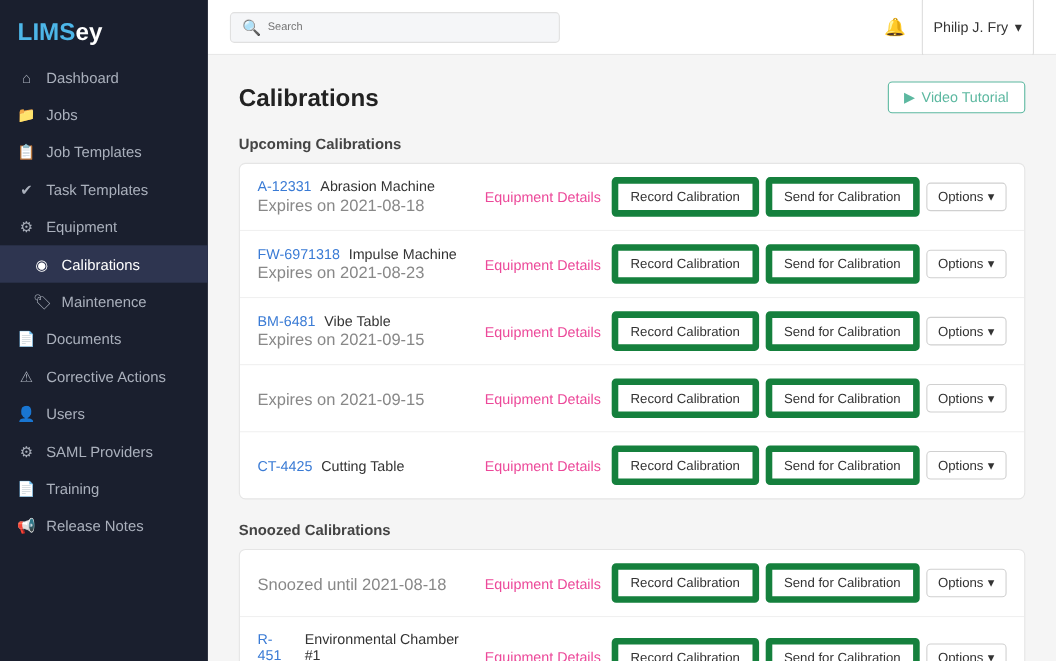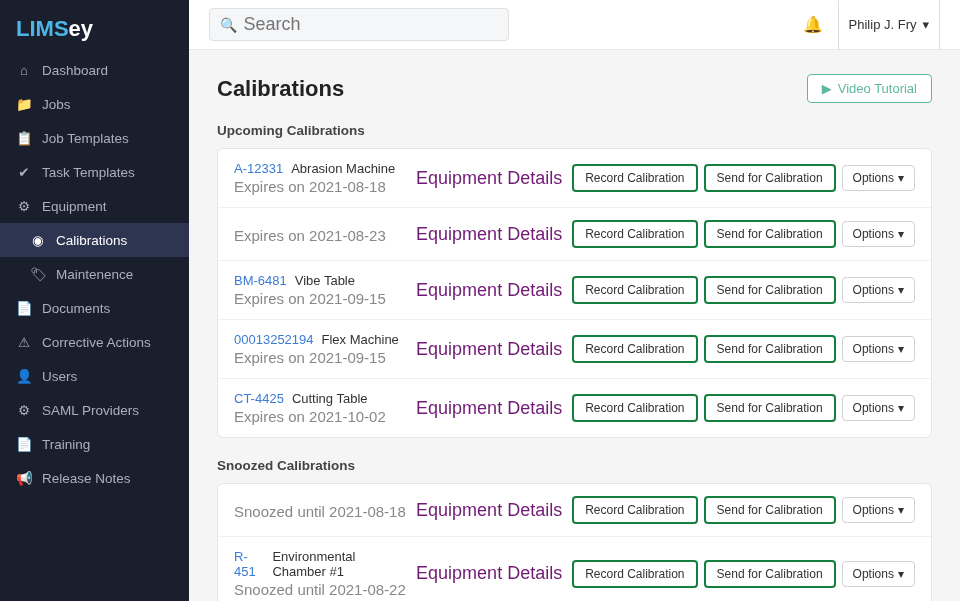--- a/index.html
+++ b/index.html
@@ -64,21 +64,21 @@
       border-radius: 4px;
       padding: 5px 10px;
       flex: 1;
       max-width: 300px;
       gap: 6px;
     }
     .search-wrapper input {
       border: none;
       background: transparent;
       outline: none;
-      font-size: 18px;
+      font-size: 10px;
       width: 100%;
       color: #555;
     }
     .topbar-right {
       display: flex;
       align-items: center;
       gap: 14px;
       margin-left: auto;
     }
     .bell-icon { font-size: 16px; color: #666; cursor: pointer; }
@@ -144,34 +144,34 @@
       gap: 4px;
     }
     .cal-row:last-child { border-bottom: none; }
     .cal-info { flex: 1; min-width: 0; }
     .cal-name-line { display: flex; align-items: center; gap: 8px; }
     .cal-id { color: #3a7bd5; font-size: 13px; font-weight: 500; cursor: pointer; }
     .cal-label { font-size: 13px; color: #333; }
     .cal-expires { font-size: 15px; color: #888; margin-top: 2px; }
     .cal-actions { display: flex; align-items: center; gap: 6px; flex-shrink: 0; }
     .btn-outline {
-      border: 2px solid #15803d;
+      border: 6px solid #15803d;
       background: #fff;
       color: #333;
       border-radius: 4px;
       padding: 5px 11px;
       font-size: 12px;
       cursor: pointer;
       white-space: nowrap;
     }
     .btn-link {
-      color: #701a75;
+      color: #ec4899;
       background: none;
       border: none;
-      font-size: 18px;
+      font-size: 13px;
       cursor: pointer;
       white-space: nowrap;
       padding: 0 4px;
     }
     .btn-options {
       display: flex;
       align-items: center;
       gap: 4px;
       border: 1px solid #d0d0d0;
       background: #fff;
@@ -281,20 +281,24 @@
         </div>
         <div class="cal-actions">
           <button class="btn-link">Equipment Details</button>
           <button class="btn-outline">Record Calibration</button>
           <button class="btn-outline">Send for Calibration</button>
           <button class="btn-options">Options <span>▾</span></button>
         </div>
       </div>
         <div class="cal-row">
         <div class="cal-info">
+          <div class="cal-name-line">
+            <span class="cal-id">FW-6971318</span>
+            <span class="cal-label">Impulse Machine</span>
+          </div>
           <div class="cal-expires">Expires on 2021-08-23</div>
         </div>
         <div class="cal-actions">
           <button class="btn-link">Equipment Details</button>
           <button class="btn-outline">Record Calibration</button>
           <button class="btn-outline">Send for Calibration</button>
           <button class="btn-options">Options <span>▾</span></button>
         </div>
       </div>
         <div class="cal-row">
@@ -307,40 +311,35 @@
         </div>
         <div class="cal-actions">
           <button class="btn-link">Equipment Details</button>
           <button class="btn-outline">Record Calibration</button>
           <button class="btn-outline">Send for Calibration</button>
           <button class="btn-options">Options <span>▾</span></button>
         </div>
       </div>
         <div class="cal-row">
         <div class="cal-info">
-          <div class="cal-name-line">
-            <span class="cal-id">00013252194</span>
-            <span class="cal-label">Flex Machine</span>
-          </div>
           <div class="cal-expires">Expires on 2021-09-15</div>
         </div>
         <div class="cal-actions">
           <button class="btn-link">Equipment Details</button>
           <button class="btn-outline">Record Calibration</button>
           <button class="btn-outline">Send for Calibration</button>
           <button class="btn-options">Options <span>▾</span></button>
         </div>
       </div>
         <div class="cal-row">
         <div class="cal-info">
           <div class="cal-name-line">
             <span class="cal-id">CT-4425</span>
             <span class="cal-label">Cutting Table</span>
           </div>
-          <div class="cal-expires">Expires on 2021-10-02</div>
         </div>
         <div class="cal-actions">
           <button class="btn-link">Equipment Details</button>
           <button class="btn-outline">Record Calibration</button>
           <button class="btn-outline">Send for Calibration</button>
           <button class="btn-options">Options <span>▾</span></button>
         </div>
       </div>
       </div>
 

